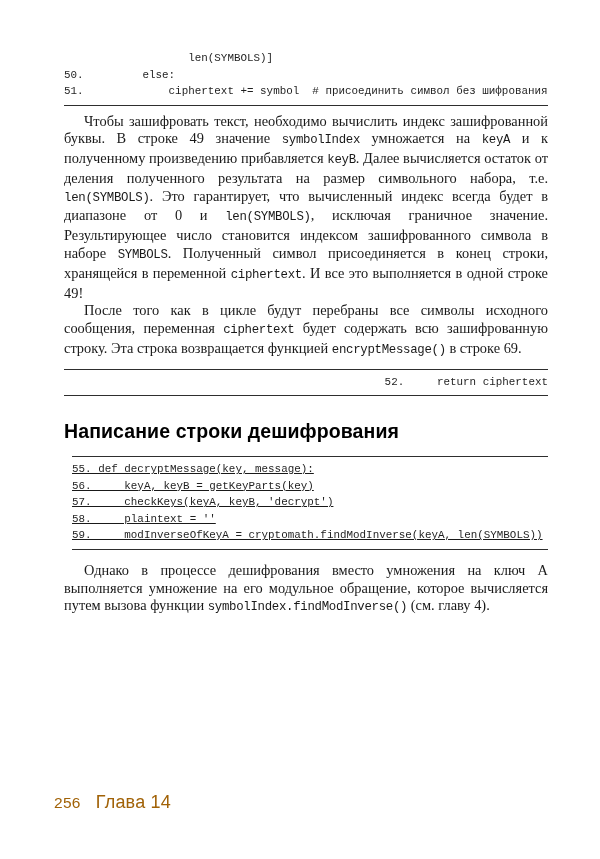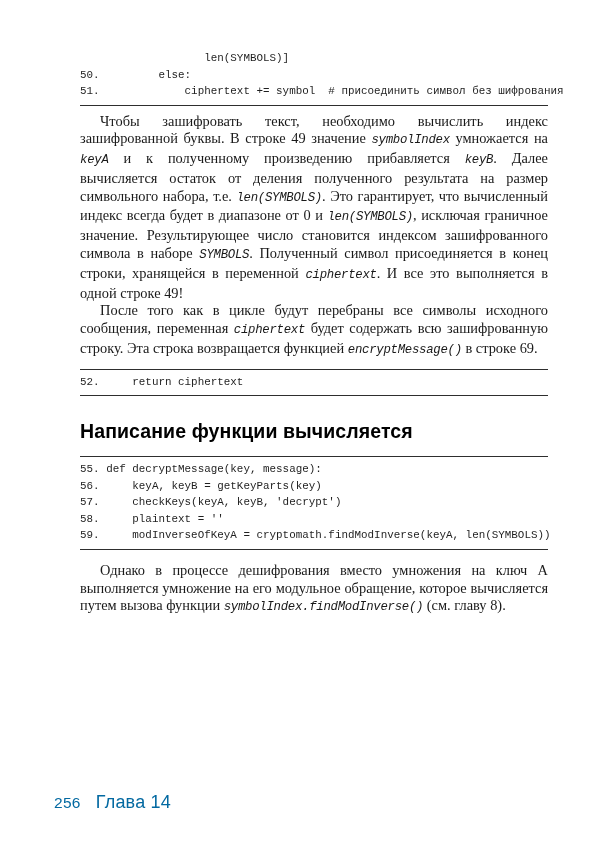--- a/index.html
+++ b/index.html
@@ -5,21 +5,21 @@
   html, body {
     margin: 0;
     padding: 0;
     background: #ffffff;
   }
   .page {
     position: relative;
     width: 600px;
     height: 859px;
     box-sizing: border-box;
-    padding: 50px 52px 0 80px;
+    padding: 50px 52px 0 64px;
     background: #ffffff;
     overflow: hidden;
     font-family: "Liberation Serif", serif;
     color: #191919;
   }
   
   .code-pre {
     margin: 0;
     font-family: "Liberation Mono", monospace;
     font-size: 10.9px;
@@ -29,54 +29,53 @@
   }
   .codebox {
     border-top: 1.5px solid #2e2e2e;
     border-bottom: 1.5px solid #2e2e2e;
     padding: 4px 0 5px 0;
   }
   .codebox.bottom-only {
     border-top: none;
     padding-top: 0;
   }
-  .codebox.listing-52 { margin: 9px 0 0 0; }
-  .codebox.listing-55 { margin: 10px 0 12px 0; }
+  .codebox.listing-52 { margin: 9px 0 0 0; text-align: right; }
+  .codebox.listing-55 { margin: 10px 0 12px 8px; text-decoration: underline; }
   
   p.body {
     margin: 0;
     font-size: 14.4px;
     line-height: 17.8px;
     text-align: justify;
     text-indent: 20px;
   }
   p.first-after-rule { margin-top: 7px; }
   .mono {
     font-family: "Liberation Mono", monospace;
     font-size: 0.86em;
     letter-spacing: -0.3px;
-    font-style: italic;
   }
   h2.section-heading {
     margin: 24px 0 13px 0;
     font-family: "Liberation Sans", sans-serif;
     font-weight: 700;
     font-size: 19.5px;
     letter-spacing: 0.1px;
     color: #000000;
   }
   .footer {
     position: absolute;
     left: 54px;
     top: 792px;
     display: flex;
     align-items: baseline;
     gap: 15px;
     font-family: "Liberation Sans", sans-serif;
-    color: #0369a1;
+    color: #a16207;
   }
   .footer .page-num { font-size: 15.5px; letter-spacing: 0.3px; }
   .footer .chapter  { font-size: 18px; letter-spacing: 0.2px; }
 </style>
 </head>
 <body>
 
 <div class="page">
 
   <div class="codebox bottom-only">
@@ -87,32 +86,32 @@
 
   <p class="body first-after-rule"><span>Чтобы зашифровать текст, необходимо вычислить индекс зашифрованной буквы. В строке 49 значение </span><span class="mono">symbolIndex</span><span> умножается на </span><span class="mono">keyA</span><span> и к полученному произведению прибавляется </span><span class="mono">keyB</span><span>. Далее вычисляется остаток от деления полученного результата на размер символьного набора, т.е. </span><span class="mono">len(SYMBOLS)</span><span>. Это гарантирует, что вычисленный индекс всегда будет в диапазоне от 0 и </span><span class="mono">len(SYMBOLS)</span><span>, исключая граничное значение. Результирующее число становится индексом зашифрованного символа в наборе </span><span class="mono">SYMBOLS</span><span>. Полученный символ присоединяется в конец строки, хранящейся в переменной </span><span class="mono">ciphertext</span><span>. И все это выполняется в одной строке 49!</span></p>
 
 
   <p class="body"><span>После того как в цикле будут перебраны все символы исходного сообщения, переменная </span><span class="mono">ciphertext</span><span> будет содержать всю зашифрованную строку. Эта строка возвращается функцией </span><span class="mono">encryptMessage()</span><span> в строке 69.</span></p>
 
   <div class="codebox listing-52">
     <pre class="code-pre">52.     return ciphertext</pre>
   </div>
 
-  <h2 class="section-heading">Написание функции вычисляется</h2>
+  <h2 class="section-heading">Написание строки дешифрования</h2>
 
 
   <div class="codebox listing-55">
     <pre class="code-pre">55. def decryptMessage(key, message):
 56.     keyA, keyB = getKeyParts(key)
 57.     checkKeys(keyA, keyB, 'decrypt')
 58.     plaintext = ''
 59.     modInverseOfKeyA = cryptomath.findModInverse(keyA, len(SYMBOLS))</pre>
   </div>
 
-  <p class="body"><span>Однако в процессе дешифрования вместо умножения на ключ А выполняется умножение на его модульное обращение, которое вычисляется путем вызова функции </span><span class="mono">symbolIndex.findModInverse()</span><span> (см. главу 8).</span></p>
+  <p class="body"><span>Однако в процессе дешифрования вместо умножения на ключ А выполняется умножение на его модульное обращение, которое вычисляется путем вызова функции </span><span class="mono">symbolIndex.findModInverse()</span><span> (см. главу 4).</span></p>
 
 
   <div class="footer">
     <span class="page-num">256</span>
     <span class="chapter">Глава 14</span>
   </div>
 
 </div>
 
 </body></html>

